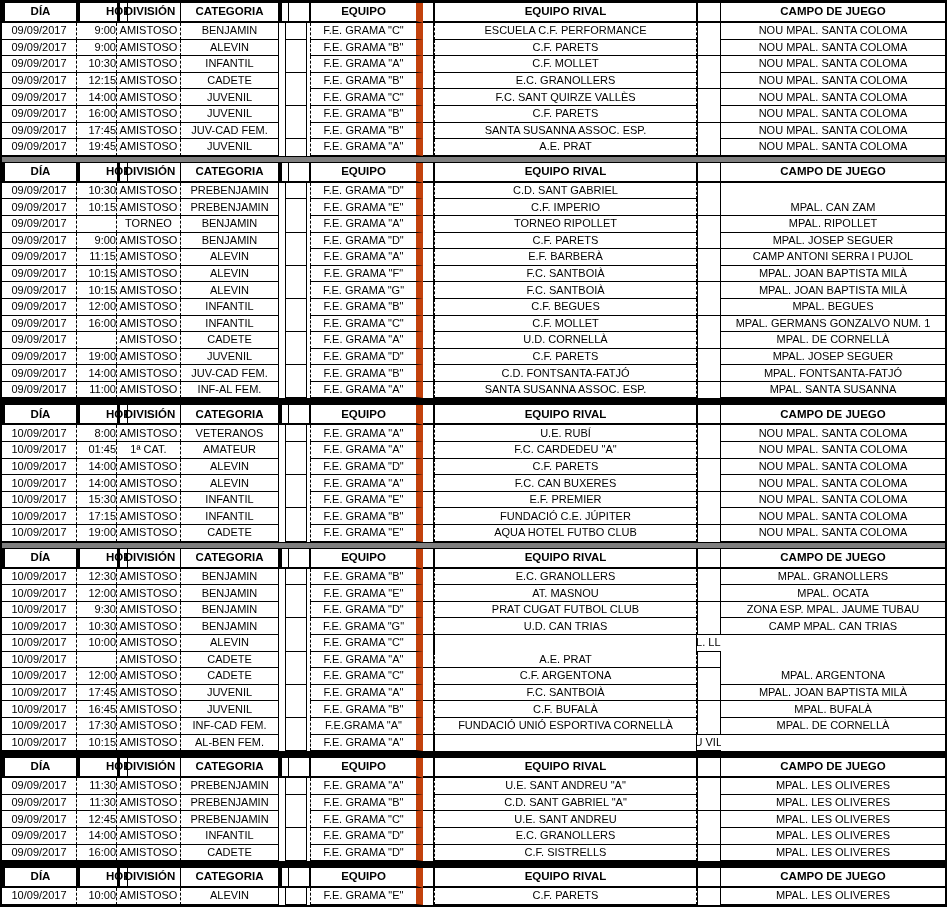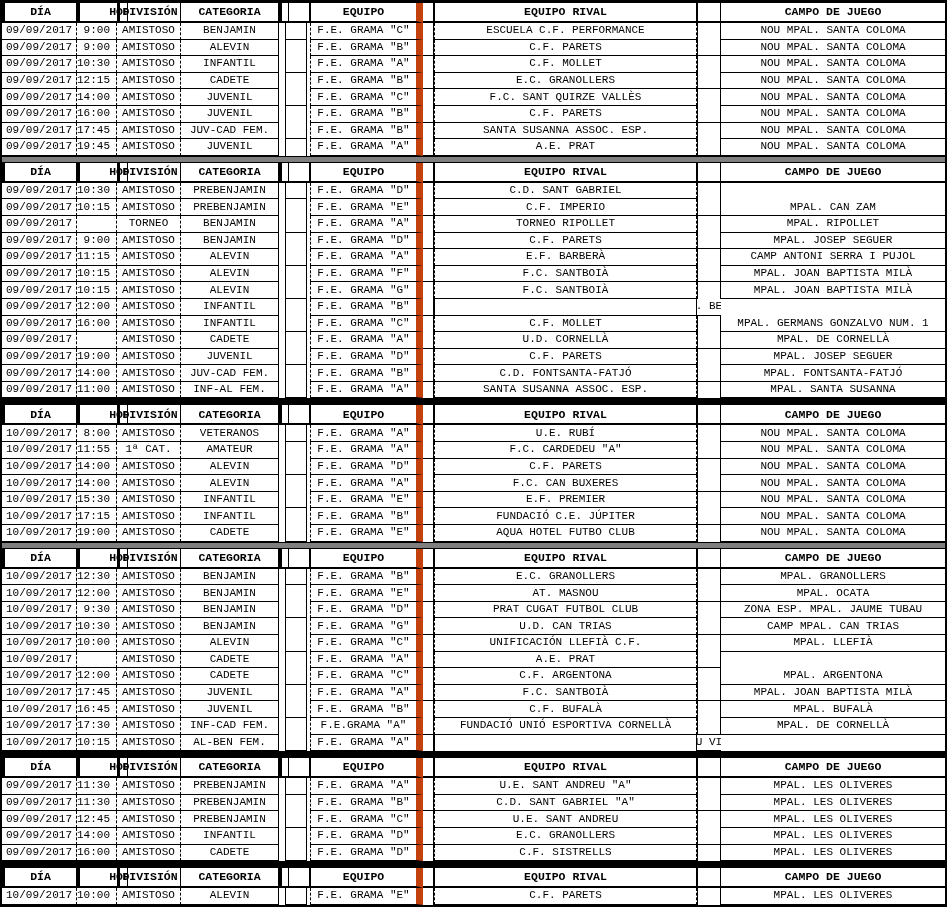--- a/index.html
+++ b/index.html
@@ -6,21 +6,20 @@
   #sheet {
     width:947px; box-sizing:border-box;
     border:2px solid #000; border-top-width:3px;
     font-family:"Liberation Sans", sans-serif;
     color:#000; background:#fff;
   }
   .row {
     display:grid;
     grid-template-columns:75px 40px 64px 98px 32px 112px 11px 263px 24px auto;
     height:16.6px;
-    font-family:Liberation Mono, monospace;
   }
   .header-row {height:20px;}
   .cell {
     display:flex; align-items:center; justify-content:center;
     font-size:11px; line-height:1; box-sizing:border-box;
     overflow:hidden; white-space:nowrap;
   }
   .header-row .cell {font-weight:bold; font-size:11.5px; border-bottom:2px solid #000;}
   
   .c-dia, .c-hora, .c-division {border-right:1px dashed #000;}
@@ -34,21 +33,21 @@
   .c-boxc {border-left:1px solid #000; border-right:1px solid #000;}
   .header-row .c-dia, .header-row .c-hora, .header-row .c-division,
   .header-row .c-boxa, .header-row .c-rival {border-right-style:solid; border-left-style:solid;}
   
   .rows .cell {border-bottom:1px solid #000;}
   .rows .c-boxa, .rows .c-boxb, .rows .c-boxc {border-bottom:none;}
   .rows .row:nth-child(odd) .scorebox {border-bottom:1px solid #000;}
   .rows .row:nth-child(even) .c-boxb,
   .rows .row:nth-child(even) .c-boxc {border-bottom:1px solid #000;}
   
-  .c-hora {justify-content:flex-end; padding-right:6px;}
+  .c-hora {justify-content:flex-end; }
   .header-row .c-hora {justify-content:center; padding-right:4px;padding-left:43px;}
   
   .sep {height:7px; box-sizing:border-box;}
   .sep-gray {background:#7f7f7f; border-top:1px solid #000; border-bottom:1px solid #000;}
   .sep-black {background:#000000;}
 </style>
 </head>
 <body>
 
 <div id="sheet">
@@ -313,20 +312,21 @@
   <div class="row">
     <div class="cell c-dia">09/09/2017</div>
     <div class="cell c-hora">12:00</div>
     <div class="cell c-division">AMISTOSO</div>
     <div class="cell c-categoria">INFANTIL</div>
     <div class="cell c-boxa">
             <div class="scorebox"></div>
           </div>
     <div class="cell c-equipo">F.E. GRAMA "B"</div>
     <div class="cell c-boxb"></div>
+    <div class="cell c-rival">C.F. BEGUES</div>
     <div class="cell c-boxc"></div>
     <div class="cell c-campo">MPAL. BEGUES</div>
   </div>
 
   <div class="row">
     <div class="cell c-dia">09/09/2017</div>
     <div class="cell c-hora">16:00</div>
     <div class="cell c-division">AMISTOSO</div>
     <div class="cell c-categoria">INFANTIL</div>
     <div class="cell c-boxa">
@@ -427,21 +427,21 @@
           </div>
     <div class="cell c-equipo">F.E. GRAMA "A"</div>
     <div class="cell c-boxb"></div>
     <div class="cell c-rival">U.E. RUBÍ</div>
     <div class="cell c-boxc"></div>
     <div class="cell c-campo">NOU MPAL. SANTA COLOMA</div>
   </div>
 
   <div class="row">
     <div class="cell c-dia">10/09/2017</div>
-    <div class="cell c-hora">11:55</div>
+    <div class="cell c-hora">01:45</div>
     <div class="cell c-division">1ª CAT.</div>
     <div class="cell c-categoria">AMATEUR</div>
     <div class="cell c-boxa">
             <div class="scorebox"></div>
           </div>
     <div class="cell c-equipo">F.E. GRAMA "A"</div>
     <div class="cell c-boxb"></div>
     <div class="cell c-rival">F.C. CARDEDEU "A"</div>
     <div class="cell c-boxc"></div>
     <div class="cell c-campo">NOU MPAL. SANTA COLOMA</div>
@@ -603,21 +603,20 @@
   <div class="row">
     <div class="cell c-dia">10/09/2017</div>
     <div class="cell c-hora">10:00</div>
     <div class="cell c-division">AMISTOSO</div>
     <div class="cell c-categoria">ALEVIN</div>
     <div class="cell c-boxa">
             <div class="scorebox"></div>
           </div>
     <div class="cell c-equipo">F.E. GRAMA "C"</div>
     <div class="cell c-boxb"></div>
-    <div class="cell c-rival">UNIFICACIÓN LLEFIÀ C.F.</div>
     <div class="cell c-boxc"></div>
     <div class="cell c-campo">MPAL. LLEFIÀ</div>
   </div>
 
   <div class="row">
     <div class="cell c-dia">10/09/2017</div>
     <div class="cell c-hora"></div>
     <div class="cell c-division">AMISTOSO</div>
     <div class="cell c-categoria">CADETE</div>
     <div class="cell c-boxa">

